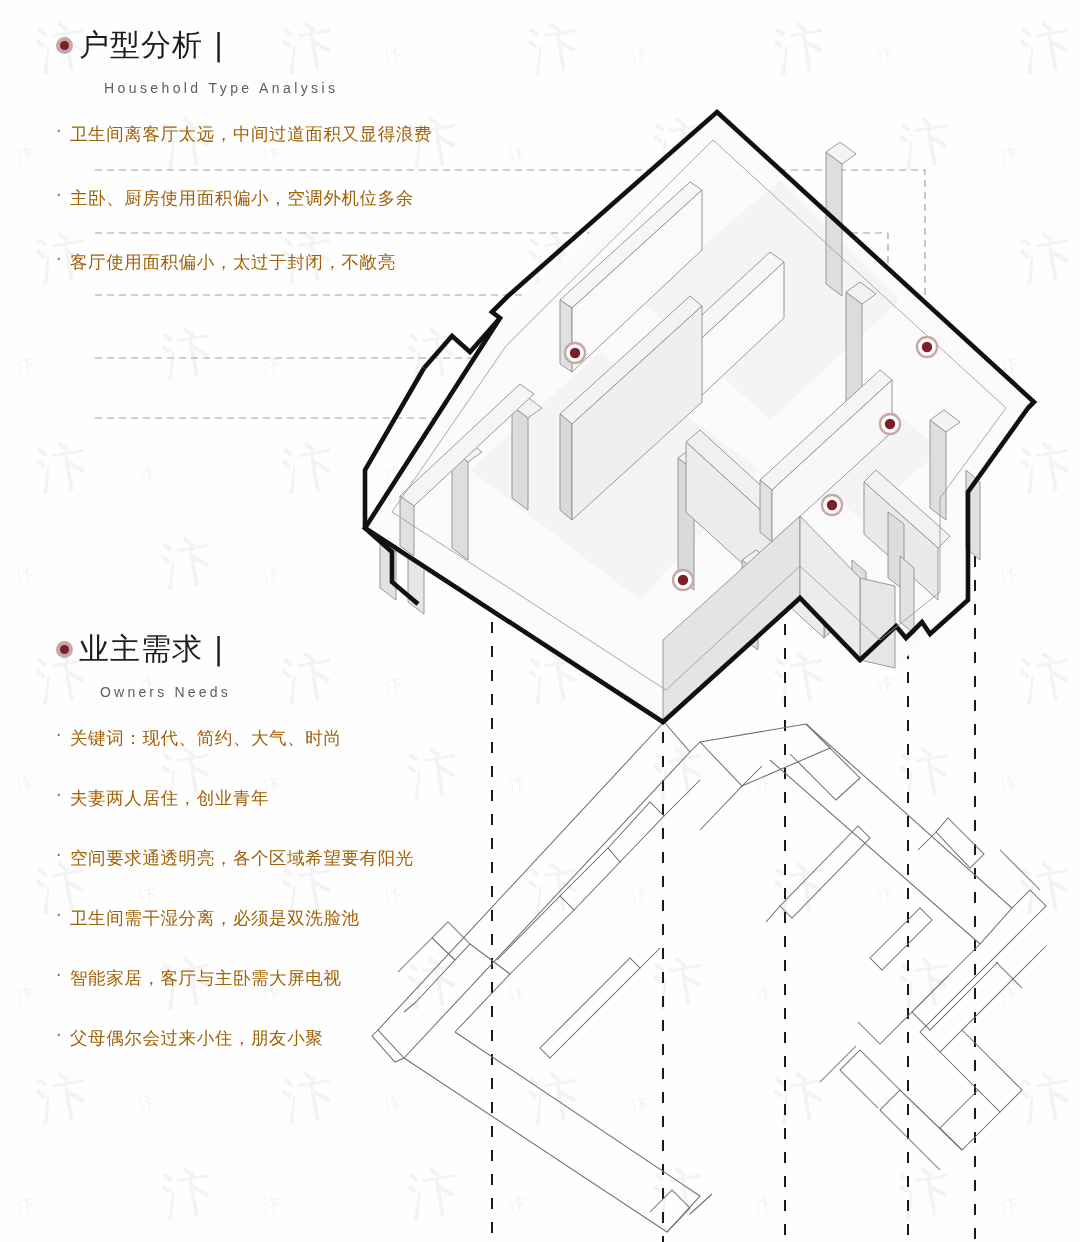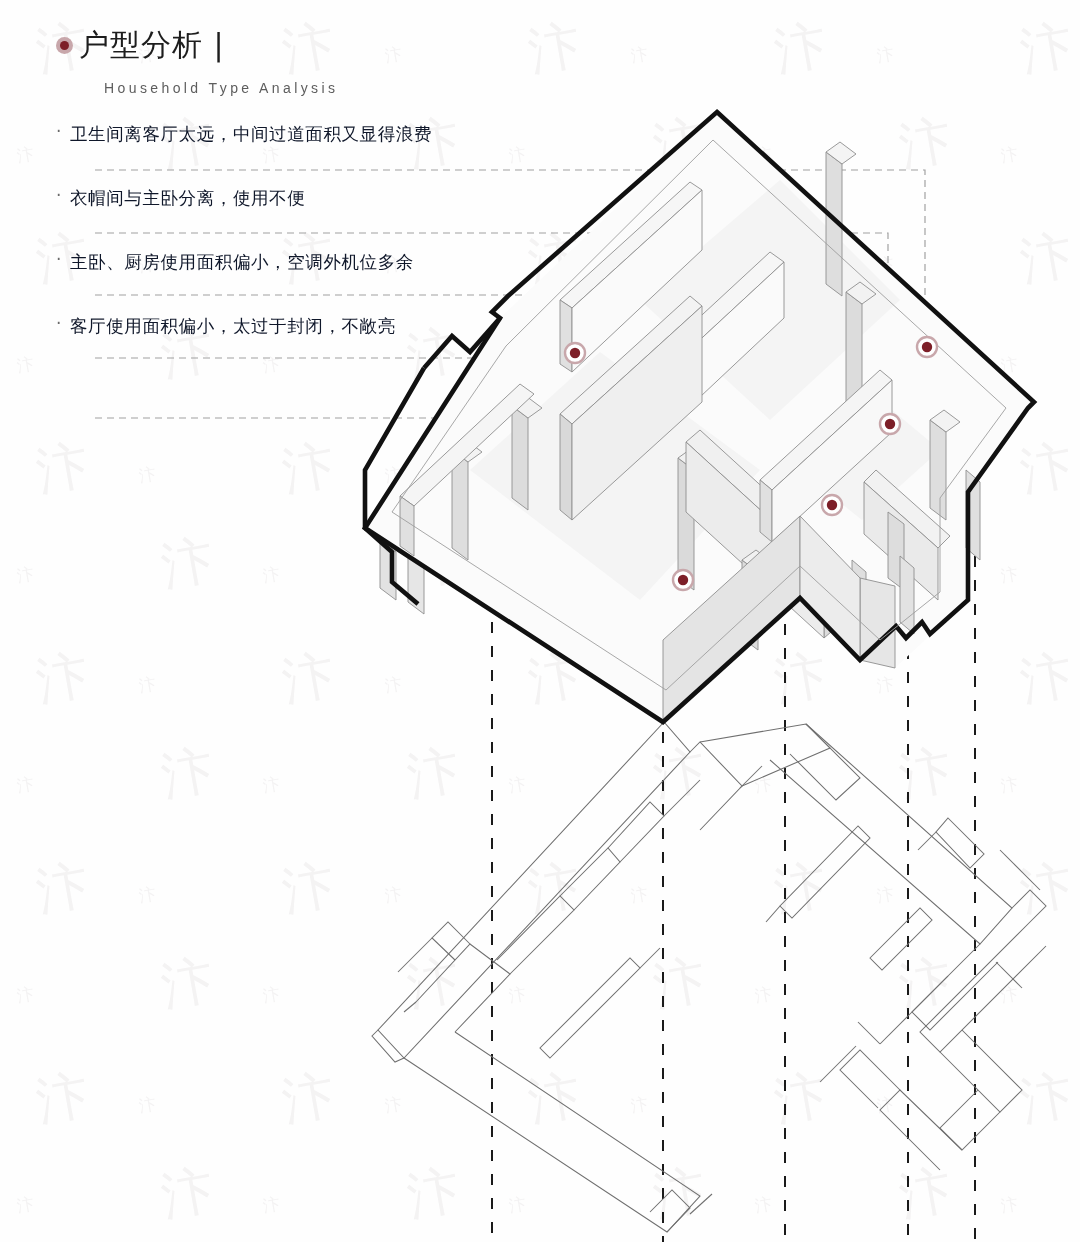--- a/index.html
+++ b/index.html
@@ -47,21 +47,21 @@
     margin-top:20px;margin-left:48px;
     font-size:14px;letter-spacing:3.4px;color:#5d5d5d;
     font-family:"Liberation Sans",sans-serif;
   }
   #sec-needs .sec-sub{margin-left:44px;letter-spacing:3.2px;}
 
   .bullets{margin-top:26px;list-style:none;padding:0;}
   .bullets li{
     position:relative;
     font-size:17.5px;
-    color:#0f172a;
+    color:#a16207;
     letter-spacing:.6px;
     white-space:nowrap;
     font-family:"DejaVu Sans","Liberation Sans",sans-serif;
   }
   #sec-analysis .bullets li{margin-bottom:40px;padding-left:14px;}
   #sec-needs .bullets li{margin-bottom:36px;padding-left:14px;}
   .bullets li::before{
     content:"·";position:absolute;left:0;top:-1px;
     color:#6a6a6a;font-size:17px;
   }
@@ -324,20 +324,36 @@
   <div class="section" id="sec-analysis">
     <div class="sec-head">
       <span class="dot-marker">
           <i></i>
         </span>
       <span class="sec-title">户型分析 |</span>
     </div>
     <div class="sec-sub">Household Type Analysis</div>
     <ul class="bullets">
       <li>卫生间离客厅太远，中间过道面积又显得浪费</li>
-      <li>衣帽间与主卧分离，使用不便</li>
       <li>主卧、厨房使用面积偏小，空调外机位多余</li>
       <li>客厅使用面积偏小，太过于封闭，不敞亮</li>
     </ul>
   </div>
 
+  <div class="section" id="sec-needs">
+    <div class="sec-head">
+      <span class="dot-marker">
+          <i></i>
+        </span>
+      <span class="sec-title">业主需求 |</span>
+    </div>
+    <div class="sec-sub">Owners Needs</div>
+    <ul class="bullets">
+      <li>关键词：现代、简约、大气、时尚</li>
+      <li>夫妻两人居住，创业青年</li>
+      <li>空间要求通透明亮，各个区域希望要有阳光</li>
+      <li>卫生间需干湿分离，必须是双洗脸池</li>
+      <li>智能家居，客厅与主卧需大屏电视</li>
+      <li>父母偶尔会过来小住，朋友小聚</li>
+    </ul>
+  </div>
 
 </div>
 
 </body></html>

